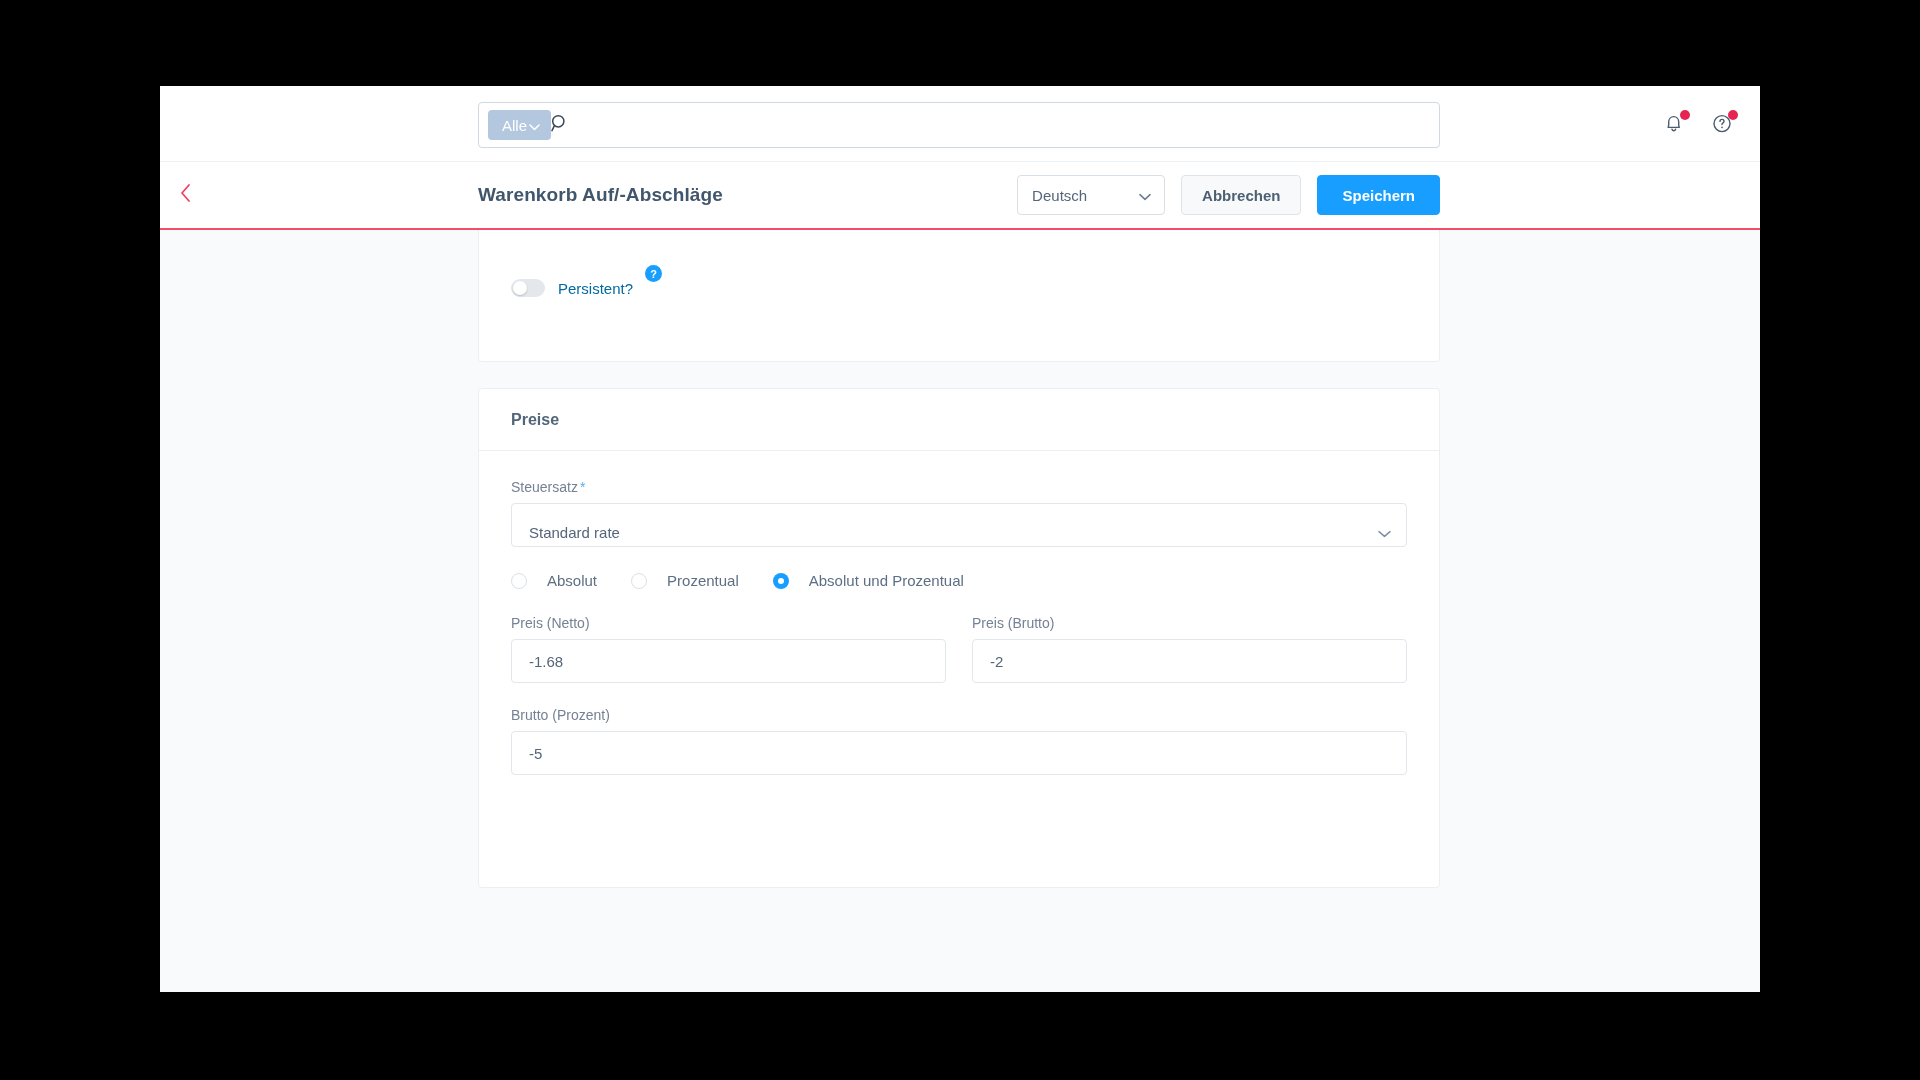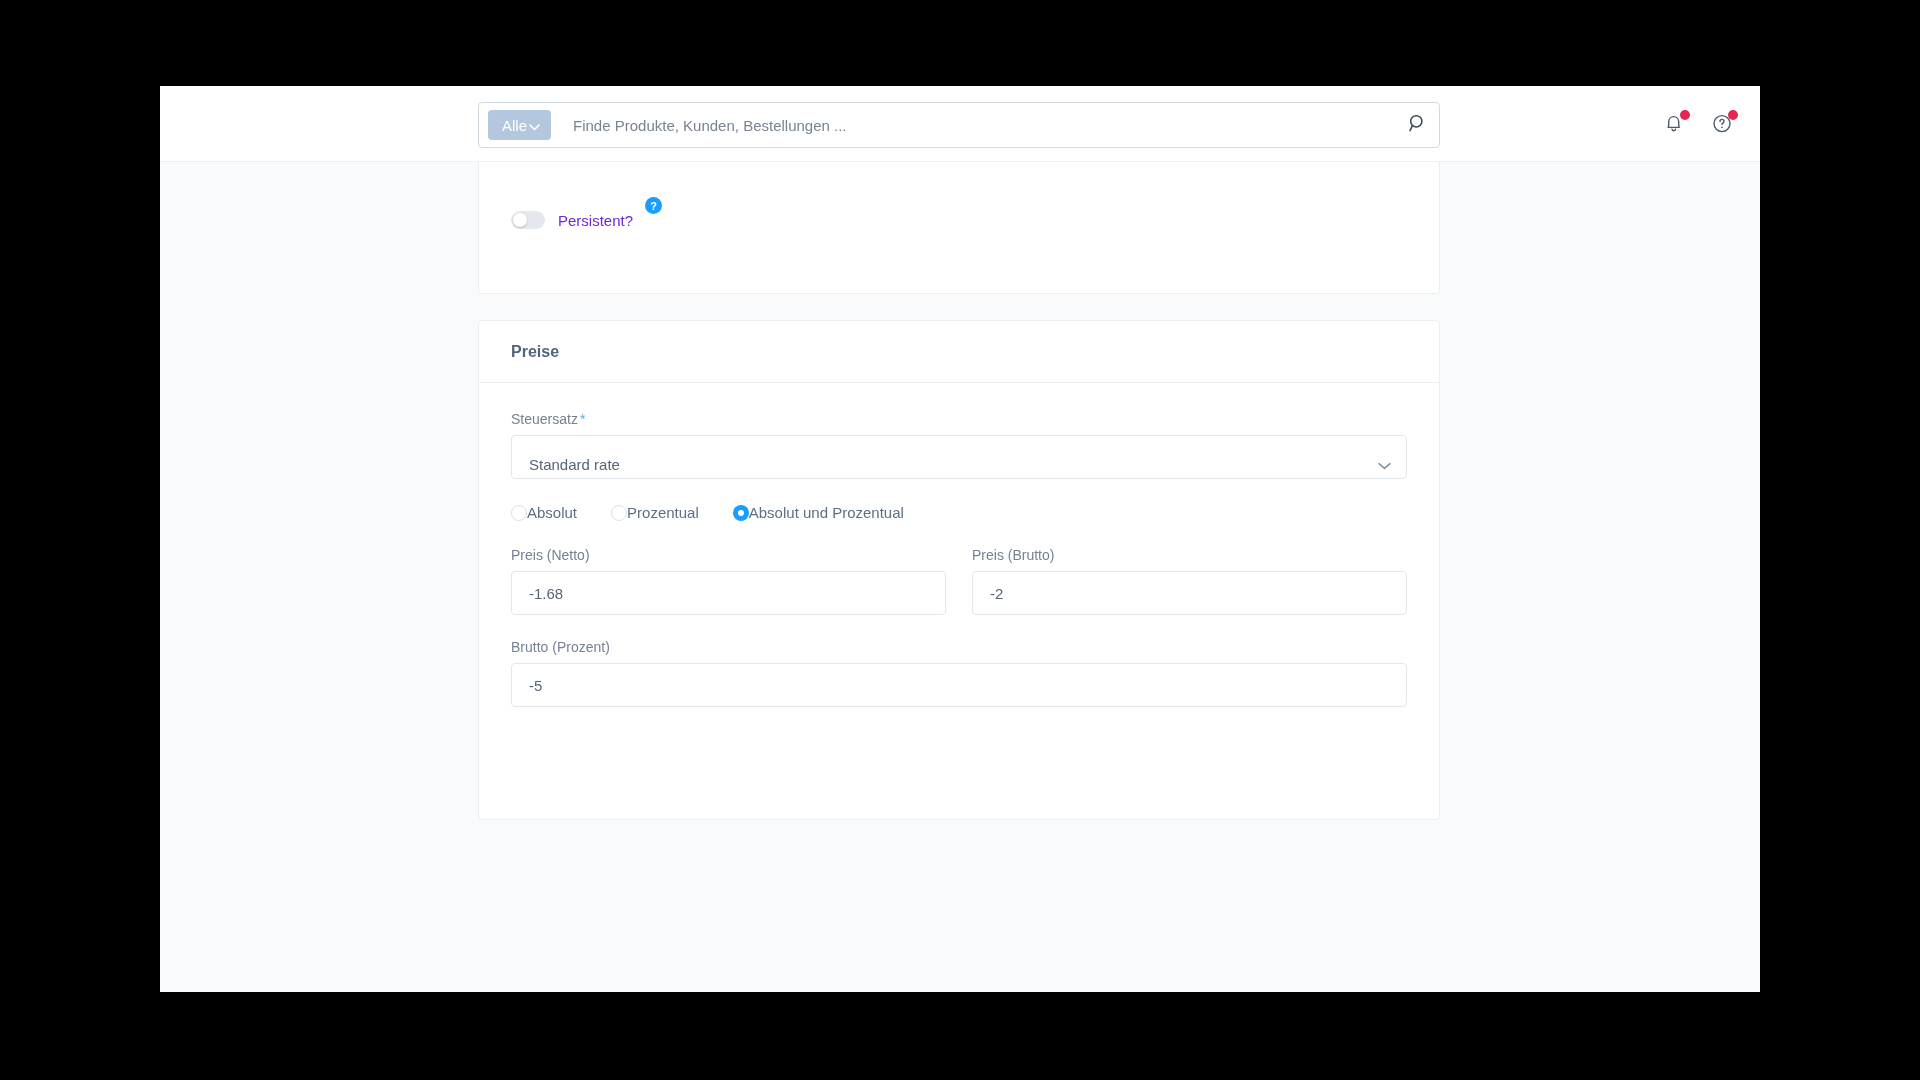--- a/index.html
+++ b/index.html
@@ -185,21 +185,21 @@
   .toggle .knob {
     position: absolute;
     left: 2px; top: 2px;
     width: 14px; height: 14px;
     border-radius: 50%;
     background: #ffffff;
     box-shadow: 0 1px 2px rgba(0,0,0,.2);
   }
   .toggle-label {
     font-size: 15px;
-    color: #6d28d9;
+    color: #0369a1;
     white-space: nowrap;
   }
   .help-badge {
     width: 17px; height: 17px;
     border-radius: 50%;
     background: #189eff;
     color: #ffffff;
     font-size: 11px;
     font-weight: bold;
     display: flex;
@@ -247,21 +247,21 @@
 
   .radio-row {
     display: flex;
     align-items: center;
     gap: 0;
     margin-top: 25px;
   }
   .radio-item {
     display: flex;
     align-items: center;
-    gap: 0;
+    gap: 20px;
     margin-right: 34px;
     font-size: 15px;
     color: #5c6f84;
     white-space: nowrap;
   }
   .radio-circle {
     width: 16px; height: 16px;
     border-radius: 50%;
     border: 1px solid #dbe1e7;
     background: #ffffff;
@@ -308,21 +308,20 @@
   <div class="topbar">
     <div class="search-wrap">
       <div class="all-pill">
         <span>Alle</span>
         <span class="chev">
           <svg width="11" height="7" viewBox="0 0 11 7" fill="none" xmlns="http://www.w3.org/2000/svg">
             <path d="M1 1L5.5 5.5L10 1" stroke="#ffffff" stroke-width="1.6" stroke-linecap="round" stroke-linejoin="round"></path>
           </svg>
         </span>
       </div>
-      <input class="search-input" type="text" placeholder="Finde Produkte, Kunden, Bestellungen ..." style="">
       <span class="search-icon">
         <svg width="18" height="18" viewBox="0 0 18 18" fill="none" xmlns="http://www.w3.org/2000/svg">
           <circle cx="7.3" cy="7.3" r="5.6" stroke="#3a4957" stroke-width="1.5"></circle>
           <path d="M3.4 11.6L1 16.6" stroke="#3a4957" stroke-width="1.5" stroke-linecap="round"></path>
         </svg>
       </span>
     </div>
 
     <div class="topbar-icons">
       <div class="icon-btn">
@@ -336,20 +335,44 @@
         <svg width="24" height="24" viewBox="0 0 24 24" fill="none" xmlns="http://www.w3.org/2000/svg">
           <circle cx="12" cy="12.6" r="8" stroke="#4a5b6d" stroke-width="1.4"></circle>
           <path d="M10 10.4c0-1.1.9-2 2-2s2 .9 2 2c0 1.5-2 1.5-2 3.1" stroke="#4a5b6d" stroke-width="1.4" stroke-linecap="round"></path>
           <circle cx="12" cy="16.3" r=".85" fill="#4a5b6d"></circle>
         </svg>
         <span class="dot-badge"></span>
       </div>
     </div>
   </div>
 
+  <div class="pageheader">
+    <div class="back-chevron">
+      <span>
+        <svg width="14" height="20" viewBox="0 0 14 20" fill="none" xmlns="http://www.w3.org/2000/svg">
+          <path d="M10 2L3 10l7 8" stroke="#ec4561" stroke-width="1.8" stroke-linecap="round" stroke-linejoin="round"></path>
+        </svg>
+      </span>
+    </div>
+
+    <div class="page-title">Warenkorb Auf/-Abschläge</div>
+
+    <div class="header-actions">
+      <div class="lang-select">
+        <span>Deutsch</span>
+        <span>
+          <svg width="12" height="8" viewBox="0 0 12 8" fill="none" xmlns="http://www.w3.org/2000/svg">
+            <path d="M1 1.6L6 6.4l5-4.8" stroke="#6b7c8f" stroke-width="1.5" stroke-linecap="round" stroke-linejoin="round"></path>
+          </svg>
+        </span>
+      </div>
+      <div class="btn btn-cancel">Abbrechen</div>
+      <div class="btn btn-save">Speichern</div>
+    </div>
+  </div>
 
   <div class="content">
 
     <div class="card" id="card-persistent">
       <div class="toggle-row">
         <div class="toggle">
           <div class="knob"></div>
         </div>
         <div class="toggle-label">Persistent?</div>
         <div class="help-badge">?</div>

